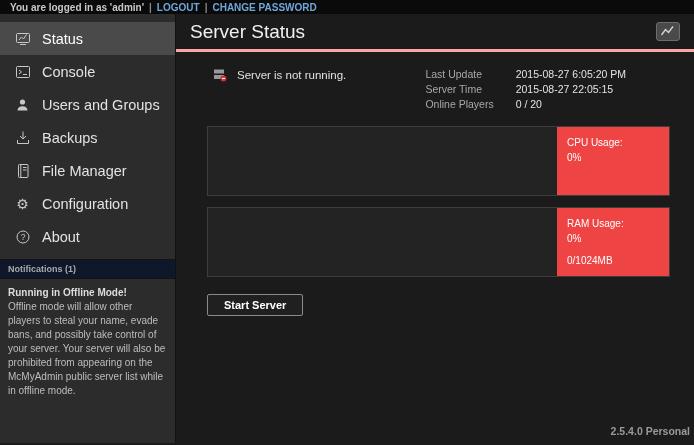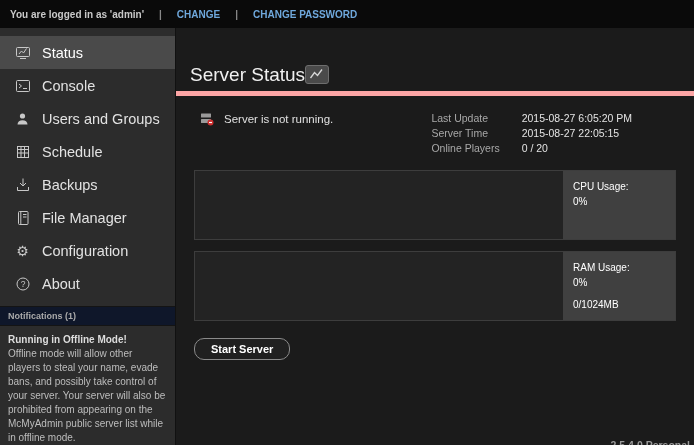--- a/index.html
+++ b/index.html
@@ -6,26 +6,26 @@
   html,body { width:694px; height:445px; }
   body {
     font-family:"Liberation Sans", sans-serif;
     background:#1b1b1b;
     color:#ddd;
     overflow:hidden;
     position:relative;
   }
   
   .topbar {
-    height:28px;
+    height:14px;
     background:#0a0a0a;
     display:flex;
     align-items:center;
     padding:0 10px;
-    gap:15px;
+    gap:5px;
     font-size:10px;
     font-weight:bold;
     color:#c9c9c9;
   }
   .topbar a { color:#6fa8dc; text-decoration:none; }
   .topbar .sep { color:#888; }
 
   
   .app { display:flex; height:429px; }
 
@@ -81,35 +81,34 @@
     display:flex;
     flex-direction:column;
     background:#1b1b1b;
     position:relative;
     border-left:1px solid #111;
   }
   .main-header {
     height:38px;
     display:flex;
     align-items:center;
-    justify-content:flex-start;
+    justify-content:space-between;
     padding:0 14px;
-    border-bottom:5px solid #fca5a5;
-    margin-top:30px;
+    border-bottom:3px solid #fca5a5;
   }
   .main-title { font-size:19px; color:#f0f0f0; font-weight:normal; }
   .header-icon-btn {
     width:24px; height:19px;
     background:#4a4a4a;
     border:1px solid #6e6e6e;
     border-radius:3px;
     display:flex; align-items:center; justify-content:center;
     cursor:pointer;
   }
-  .content { padding:14px 18px; flex:1; }
+  .content { padding:14px 24px; flex:1;margin-left:7px; }
 
   .status-row {
     display:flex;
     justify-content:space-between;
     align-items:flex-start;
     margin-bottom:16px;
     padding:2px 4px 0 4px;
   }
   .status-left { display:flex; align-items:center; gap:9px; font-size:11.5px; color:#e0e0e0; }
   .info-table {
@@ -126,36 +125,36 @@
   .chart-box {
     display:flex;
     height:70px;
     border:1px solid #3d3d3d;
     background:#232323;
     margin-bottom:11px;
   }
   .chart-area { flex:1; }
   .chart-side {
     width:112px;
-    background:#404040;
+    background:#ef4444;
     color:#fff;
     font-size:10px;
     padding:8px 10px;
     display:flex;
     flex-direction:column;
     line-height:1.5;
   }
   .chart-side .detail { margin-top:auto; }
 
   .start-btn {
     margin-top:6px;
     background:#202020;
     color:#fff;
     border:1px solid #8a8a8a;
-    border-radius:10px;
+    border-radius:2px;
     font-size:11px;
     font-weight:bold;
     font-family:"Liberation Sans", sans-serif;
     padding:4px 16px;
     cursor:pointer;
   }
 
   .version {
     position:absolute;
     bottom:6px;
@@ -164,21 +163,21 @@
     font-weight:bold;
     color:#9a9a9a;
   }
 </style>
 </head>
 <body>
 
 <div class="topbar">
   <span>You are logged in as 'admin'</span>
   <span class="sep">|</span>
-  <a href="#">CHANGE</a>
+  <a href="#">LOGOUT</a>
   <span class="sep">|</span>
   <a href="#">CHANGE PASSWORD</a>
 </div>
 
 <div class="app">
 
   <div class="sidebar">
 
     <div class="nav-item active">
       <span class="icon">
@@ -205,29 +204,20 @@
     <div class="nav-item">
       <span class="icon">
         <svg width="16" height="16" viewBox="0 0 16 16">
             <circle cx="7.5" cy="5" r="2.6" fill="#c8c8c8"></circle>
             <path d="M2.5 13.5c0-2.8 2.2-4.3 5-4.3s5 1.5 5 4.3z" fill="#c8c8c8"></path>
           </svg>
       </span>
       <span>Users and Groups</span>
     </div>
 
-    <div class="nav-item">
-      <span class="icon">
-        <svg width="16" height="16" viewBox="0 0 16 16">
-            <rect x="2.5" y="2.5" width="11" height="11" fill="none" stroke="#c8c8c8"></rect>
-            <path d="M2.5 5.5h11M6 2.5v11M9.5 2.5v11M2.5 9h11" stroke="#c8c8c8"></path>
-          </svg>
-      </span>
-      <span>Schedule</span>
-    </div>
 
     <div class="nav-item">
       <span class="icon">
         <svg width="16" height="16" viewBox="0 0 16 16">
             <path d="M8 1.5v7" stroke="#c8c8c8"></path>
             <path d="M5 6l3 3 3-3" fill="none" stroke="#c8c8c8"></path>
             <path d="M2.5 10v3.5h11V10" fill="none" stroke="#c8c8c8"></path>
           </svg>
       </span>
       <span>Backups</span>

